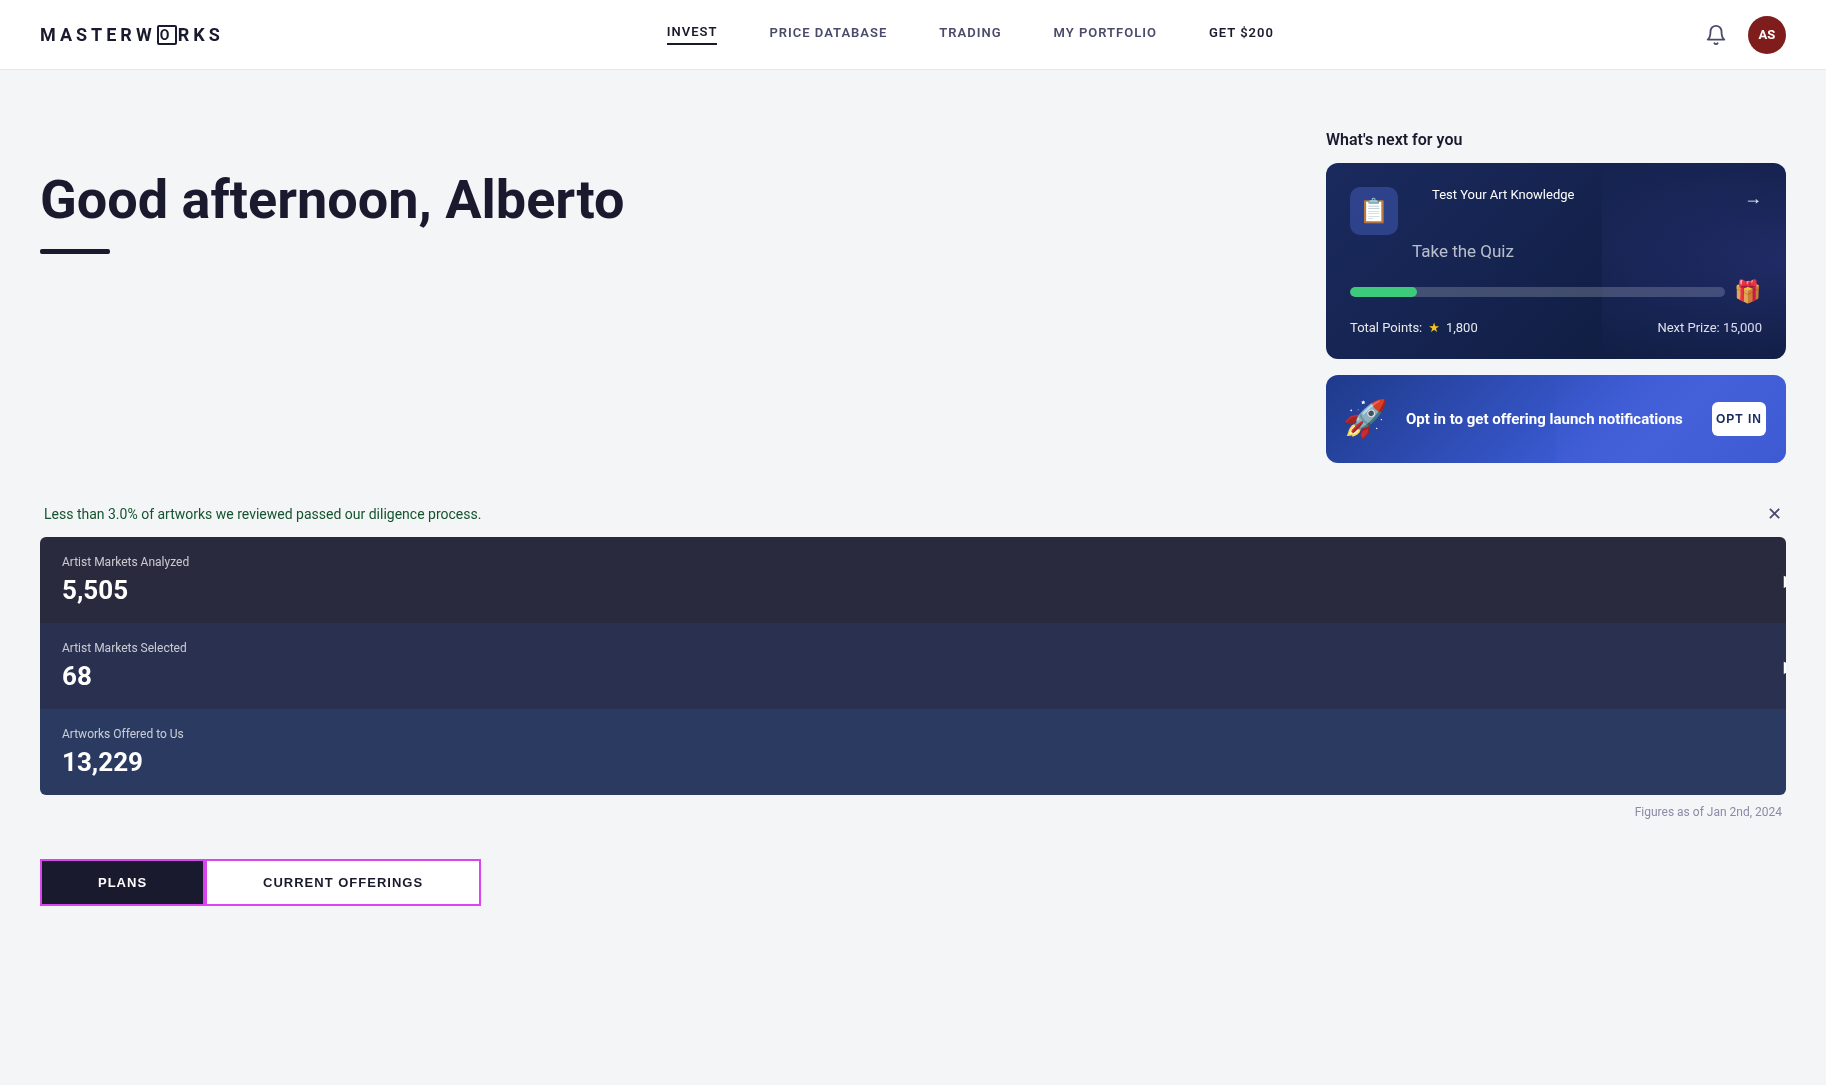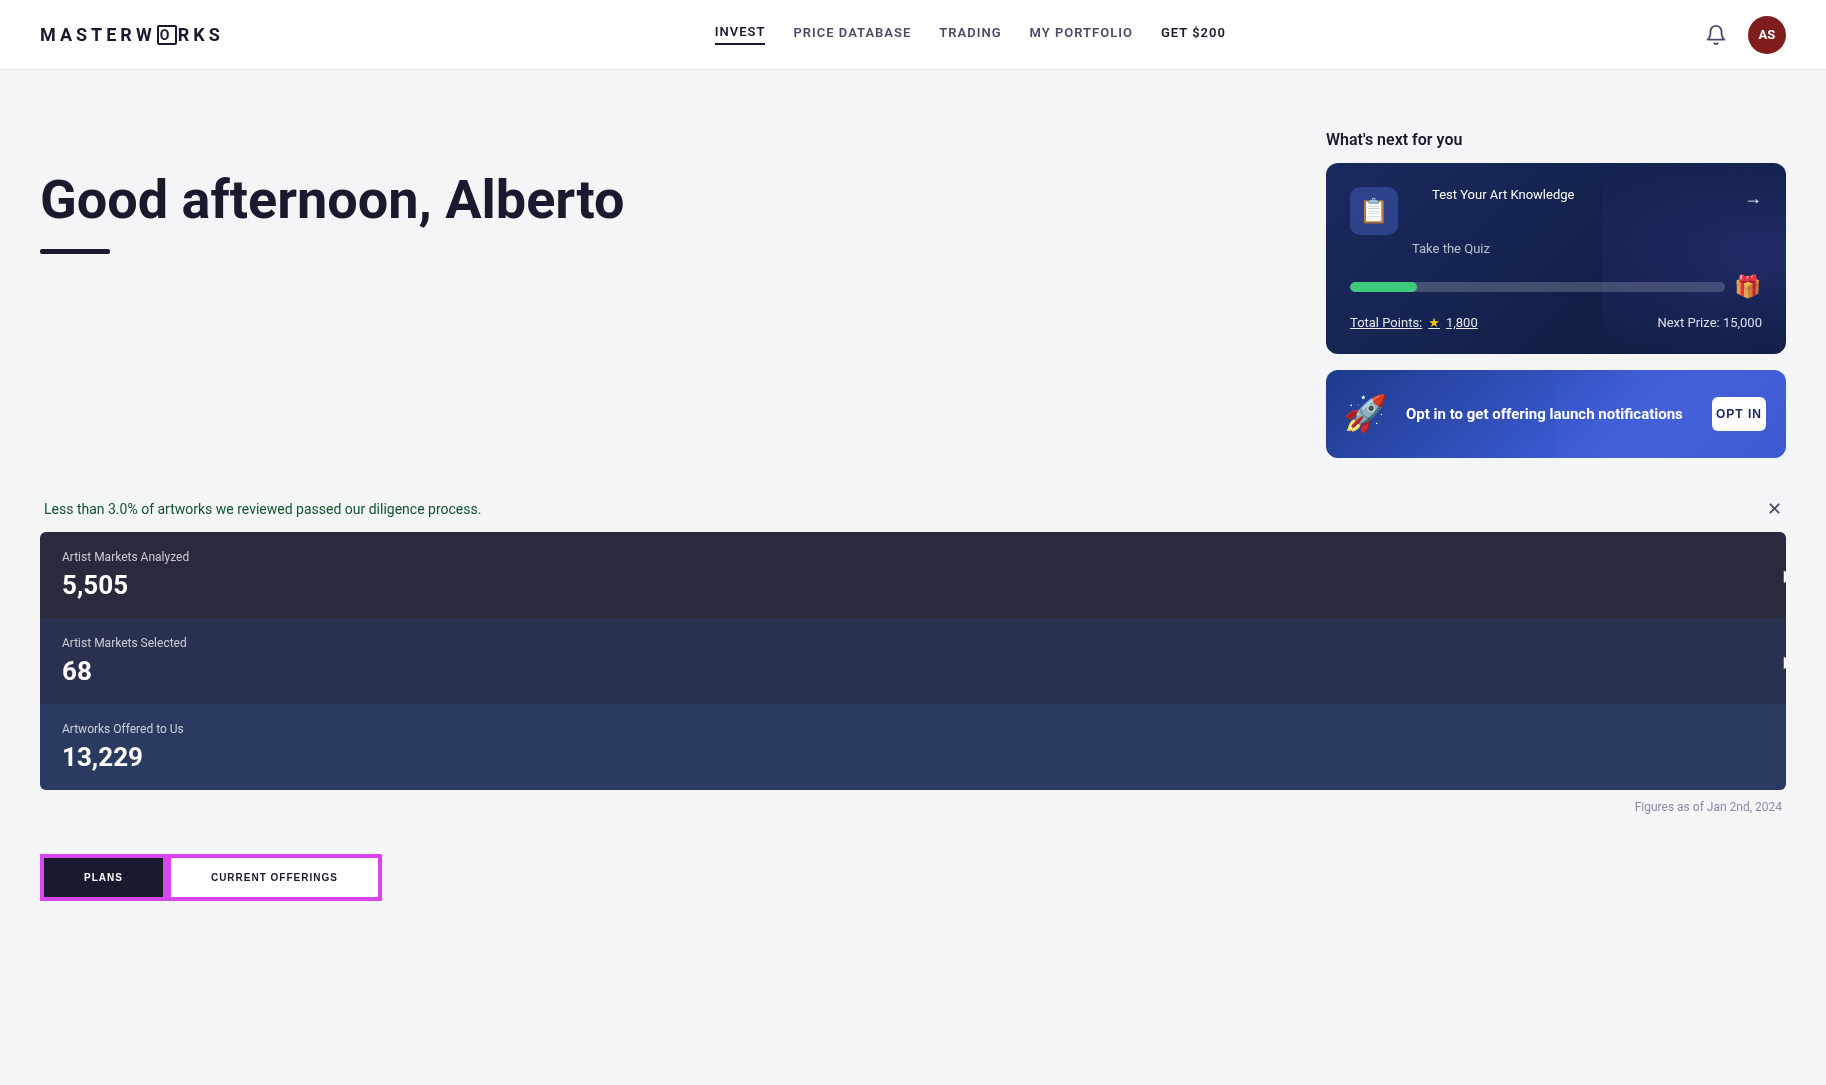--- a/index.html
+++ b/index.html
@@ -36,21 +36,21 @@
       height: 20px;
       border-radius: 2px;
       text-align: center;
       line-height: 16px;
       font-size: 14px;
       margin: 0 1px;
     }
     .nav {
       display: flex;
       align-items: center;
-      gap: 28px;
+      gap: 52px;
       margin-left: 17px;
     }
     .nav-item {
       font-size: 13px;
       font-weight: 600;
       letter-spacing: 1px;
       color: #4a4a6a;
       cursor: pointer;
       text-decoration: none;
       padding-bottom: 4px;
@@ -171,21 +171,21 @@
     }
     .quiz-title {
       color: #fff;
       font-size: 13px;
       font-weight: 400;
       margin-bottom: 4px;
       margin-left: 20px;
     }
     .quiz-subtitle {
       color: rgba(255,255,255,0.7);
-      font-size: 13px;
+      font-size: 17px;
       margin-top: 39px;
     }
     .quiz-arrow {
       color: #fff;
       font-size: 18px;
       cursor: pointer;
     }
     .progress-row {
       display: flex;
       align-items: center;
@@ -211,21 +211,20 @@
     .quiz-footer {
       display: flex;
       justify-content: space-between;
       color: rgba(255,255,255,0.9);
       font-size: 13px;
     }
     .points-label {
       display: flex;
       align-items: center;
       gap: 6px;
-      text-decoration: underline;
     }
     .star-icon { color: #f5c518; }
 
     
     .optin-card {
       background: linear-gradient(135deg, #1e3a8a 0%, #3b5bd4 60%, #4169e1 100%);
       border-radius: 12px;
       padding: 0;
       display: flex;
       align-items: center;
@@ -344,26 +343,26 @@
       padding: 0 4px;
     }
 
     
     .tabs-section {
       padding: 20px 40px 0 40px;
       display: flex;
       gap: 0;
     }
     .tab-btn {
-      padding: 14px 40px;
-      font-size: 10px;
+      padding: 14px 56px;
+      font-size: 13px;
       font-weight: 700;
       letter-spacing: 1px;
       cursor: pointer;
-      border: 4px solid #d946ef;
+      border: 2px solid #d946ef;
       background: none;
     }
     .tab-btn.active {
       background: #1a1a2e;
       color: #fff;
     }
     .tab-btn.inactive {
       background: #fff;
       color: #1a1a2e;
     }

